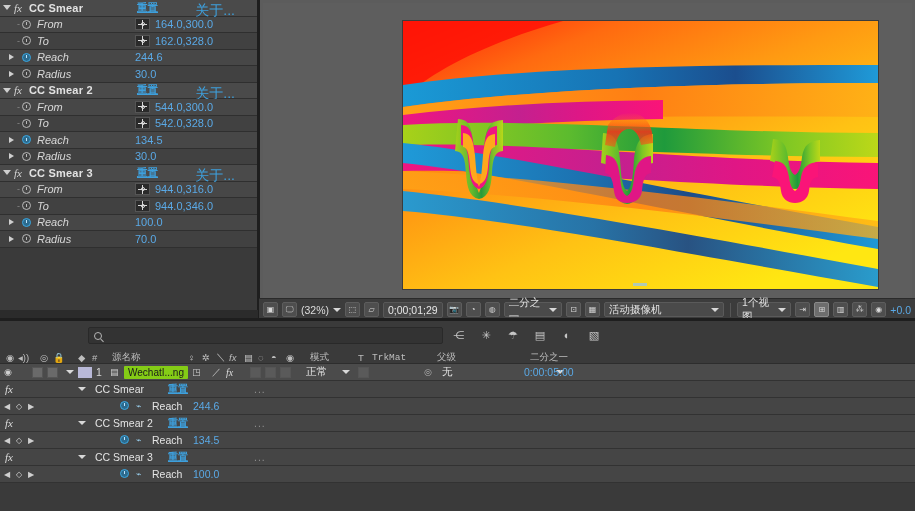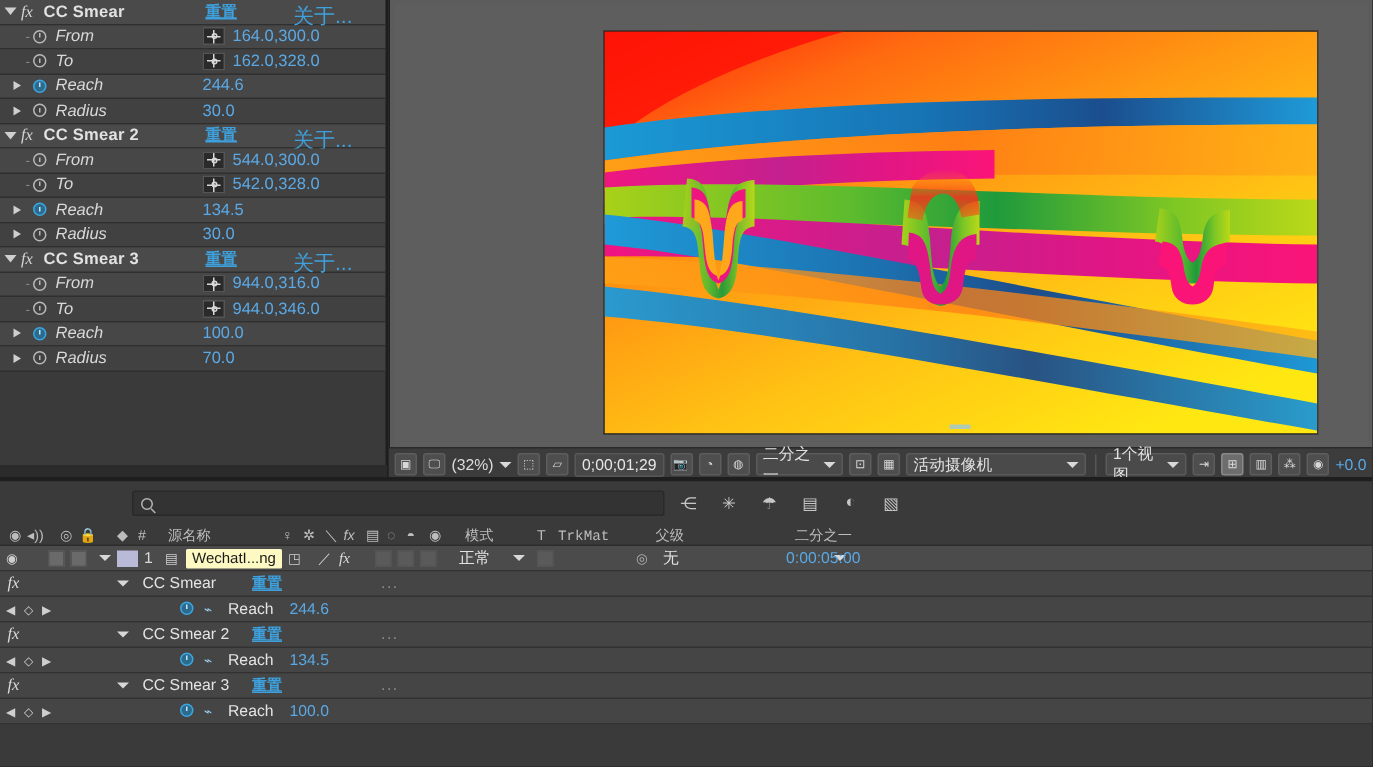--- a/index.html
+++ b/index.html
@@ -112,21 +112,21 @@
   #tl-cols{height:13px;background:#3a3a3a;display:flex;align-items:center;position:relative;font-size:9.5px;color:#bdbdbd;border-bottom:1px solid #2d2d2d;}
   .colab{position:absolute;white-space:nowrap;}
 
   
   #tl-body{position:relative;height:0;}
   .lrow{position:relative;height:17px;border-bottom:1px solid #323232;display:flex;align-items:center;font-size:10.5px;color:#dcdcdc;}
   .lrow.main{background:#4b4b4b;}
   .lrow.sub{background:#454545;}
   .sq{width:11px;height:11px;background:#6a6a6a;border:1px solid #555;}
   .sq.dark{background:#5a5a5a;}
-  .namebox{background:#fef9c3;color:#1a1a1a;font-size:10px;padding:0 4px;border-radius:1px;line-height:13px;}
+  .namebox{background:#84cc16;color:#1a1a1a;font-size:10px;padding:0 4px;border-radius:1px;line-height:13px;}
   .blue{color:#5aa9e6;}
   .eff-label{color:#e4e4e4;font-size:10.5px;}
   .resetchip{color:#3ea0dd;font-weight:bold;text-decoration:underline;font-size:10px;}
   .dots{color:#8e8e8e;letter-spacing:1px;}
 
   .divider{position:absolute;background:#1e1e1e;}
 </style>
 </head>
 <body>
 

